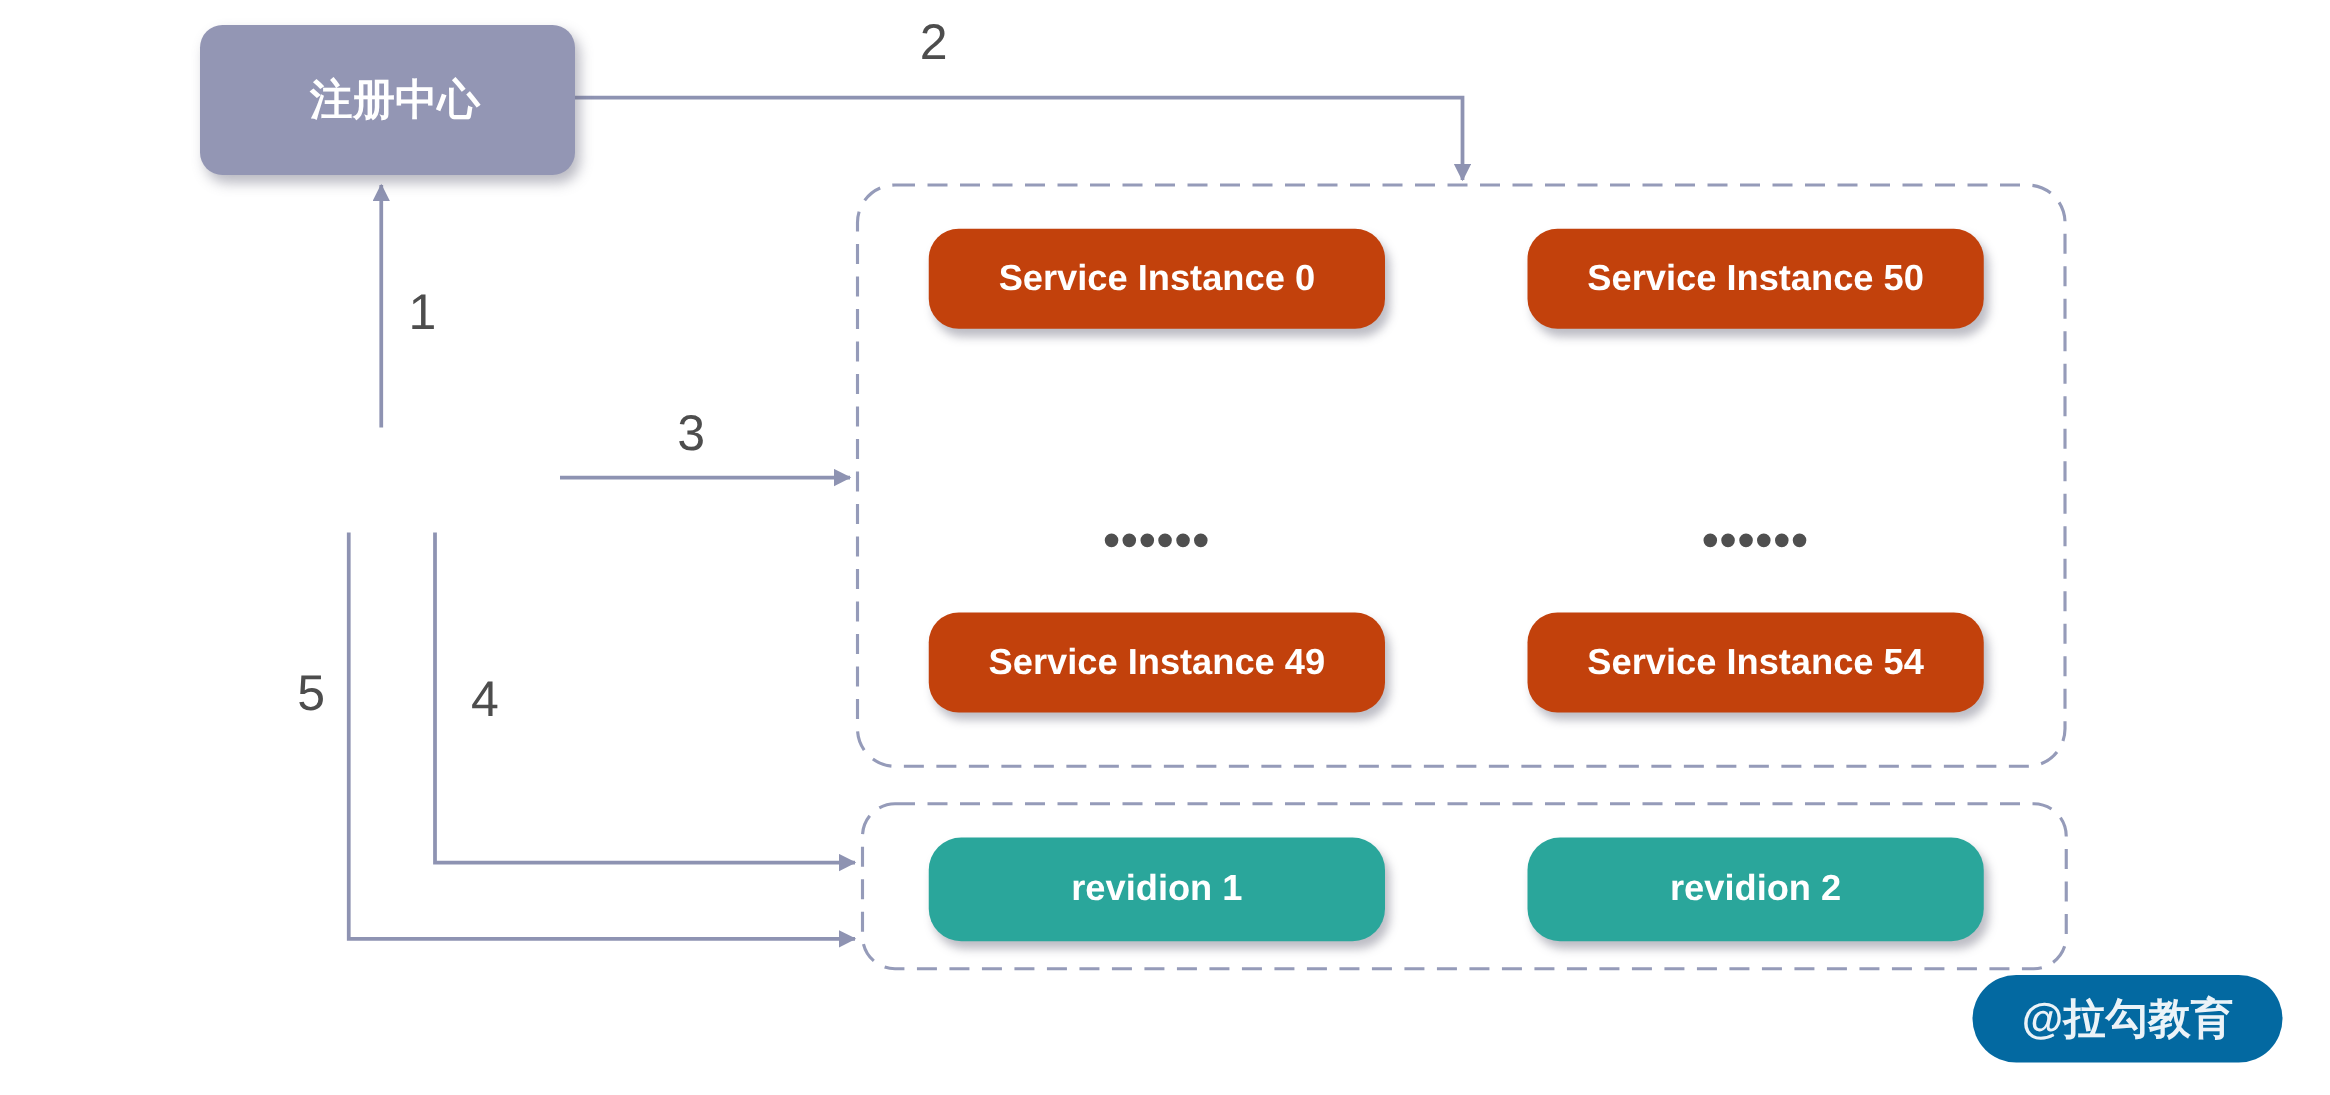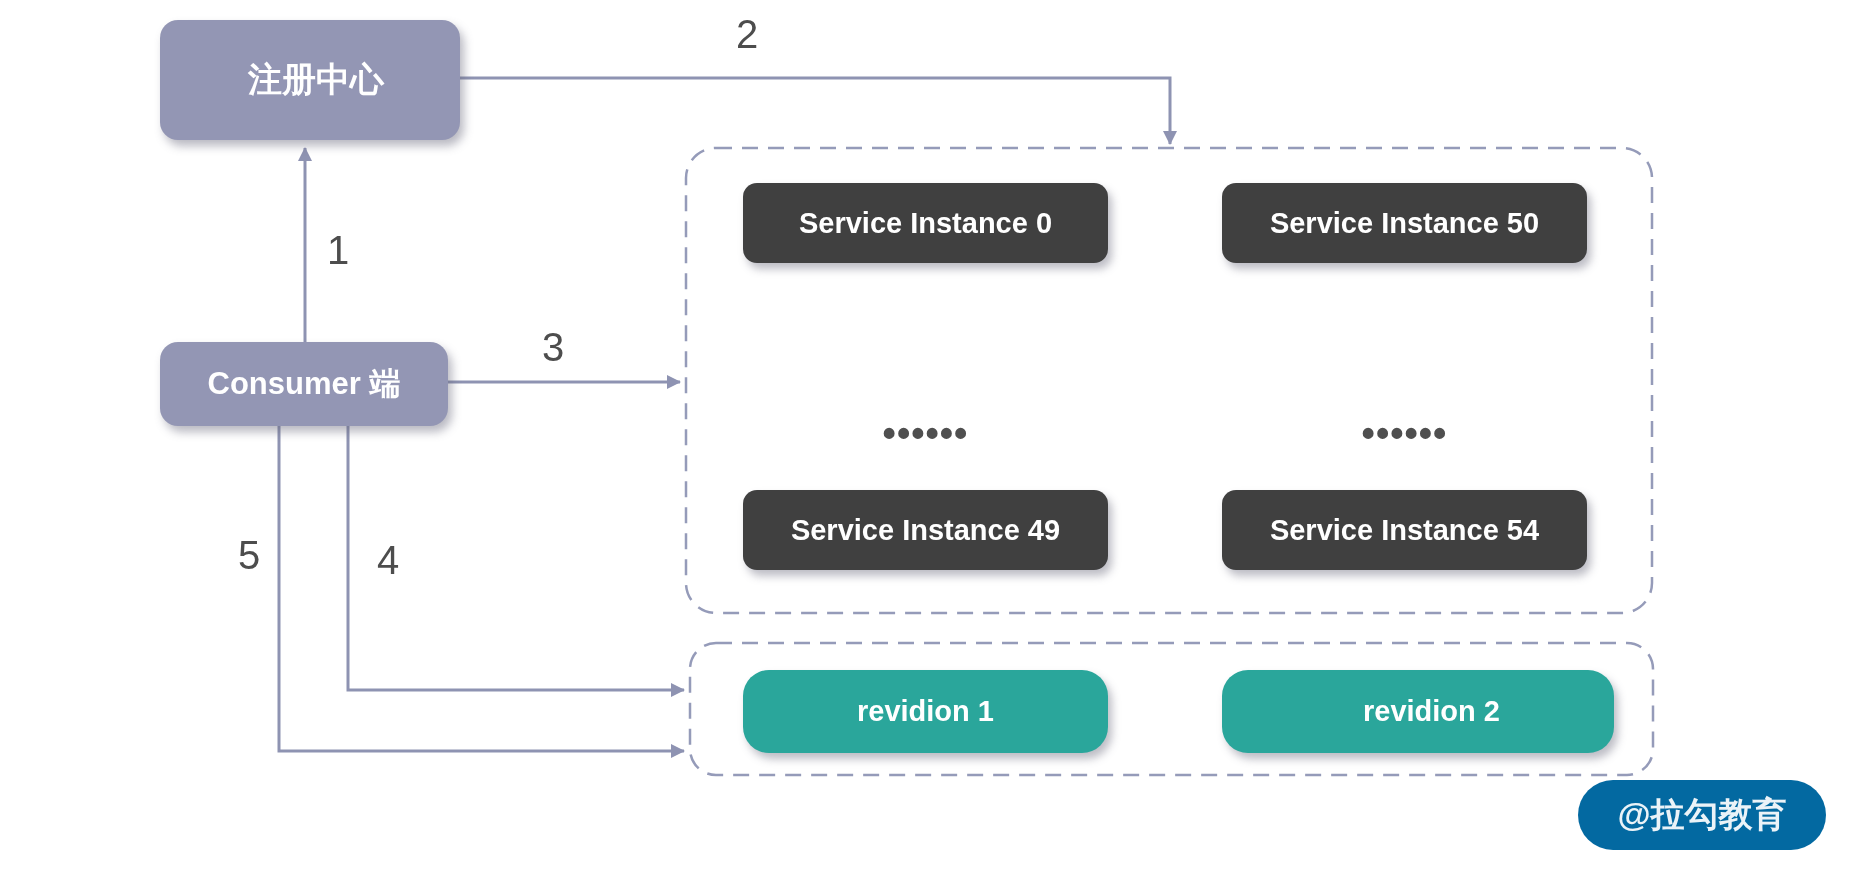--- a/index.html
+++ b/index.html
@@ -32,22 +32,22 @@
     justify-content: center;
     white-space: nowrap;
     box-shadow: 4px 6px 10px rgba(100,100,120,0.45);
   }
   .node.registry { left: 160px; top: 20px; width: 288px; height: 120px; font-size: 34px; padding-left: 12px; }
   .node.consumer { left: 160px; top: 342px; width: 288px; height: 84px; font-size: 31px; }
 
   .svc {
     position: absolute;
     width: 365px; height: 80px;
-    background: #404040;
-    border-radius: 14px;
+    background: #c2410c;
+    border-radius: 24px;
     color: #ffffff;
     font-weight: bold;
     font-size: 29px;
     display: flex;
     align-items: center;
     justify-content: center;
     white-space: nowrap;
     box-shadow: 4px 6px 8px rgba(90,90,110,0.40);
   }
   .svc.c1 { left: 743px; }
@@ -65,21 +65,21 @@
     color: #ffffff;
     font-weight: bold;
     font-size: 29px;
     display: flex;
     align-items: center;
     justify-content: center;
     white-space: nowrap;
     box-shadow: 4px 6px 8px rgba(90,90,110,0.40);
   }
   .rev.c1 { left: 743px; }
-  .rev.c2 { left: 1222px; padding-left: 27px; }
+  .rev.c2 { left: 1222px; }
 
   .dots {
     position: absolute;
     top: 413px;
     width: 365px; height: 40px;
     display: flex;
     align-items: center;
     justify-content: center;
     color: #4F4F4F;
     font-size: 38px;
@@ -139,21 +139,20 @@
     <path d="M448,78 L1170,78 L1170,144" fill="none" stroke="#8E93B2" stroke-width="3" marker-end="url(#ah)"></path>
 
     <path d="M448,382 L680,382" fill="none" stroke="#8E93B2" stroke-width="3" marker-end="url(#ah)"></path>
 
     <path d="M348,426 L348,690 L684,690" fill="none" stroke="#8E93B2" stroke-width="3" marker-end="url(#ah)"></path>
 
     <path d="M279,426 L279,751 L684,751" fill="none" stroke="#8E93B2" stroke-width="3" marker-end="url(#ah)"></path>
   </svg>
 
   <div class="node registry">注册中心</div>
-  <div class="node consumer">Consumer 端</div>
 
   <div class="step-label s1">1</div>
   <div class="step-label s2">2</div>
   <div class="step-label s3">3</div>
   <div class="step-label s4">4</div>
   <div class="step-label s5">5</div>
 
   <div class="svc c1 r1">Service Instance 0</div>
   <div class="dots c1">••••••</div>
   <div class="svc c1 r3">Service Instance 49</div>

